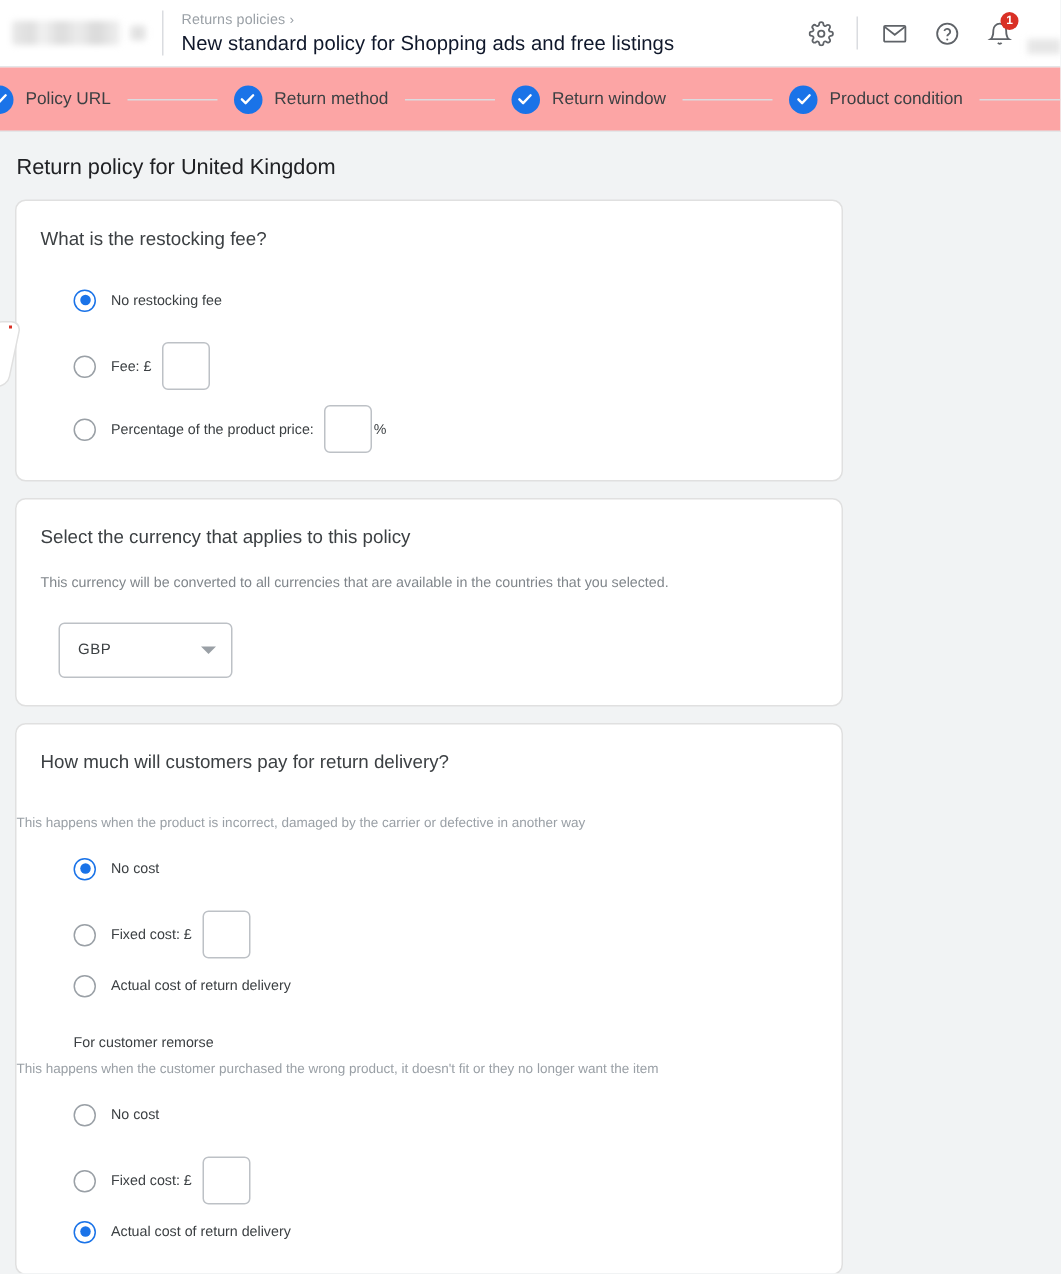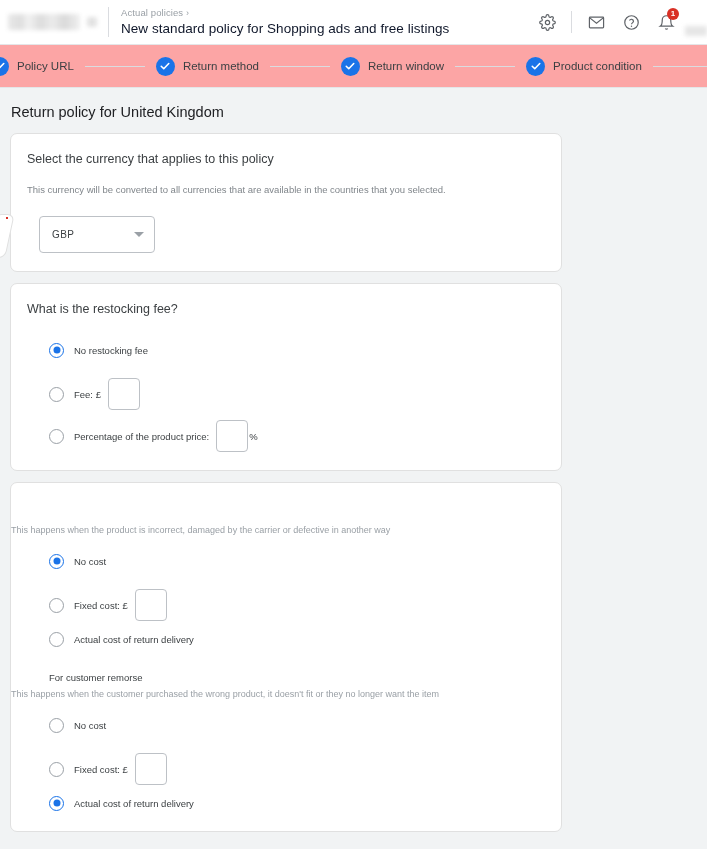--- a/index.html
+++ b/index.html
@@ -198,21 +198,21 @@
 </head>
 <body>
 
 <div class="header">
   <div class="brand-blur"></div>
   <div class="brand-dot"></div>
   <div class="hdr-div"></div>
 
   <div class="titles">
     <div class="breadcrumb">
-      <span>Actual policies</span>
+      <span>Returns policies</span>
       <span class="chev">›</span>
     </div>
     <div class="page-head-title">New standard policy for Shopping ads and free listings</div>
   </div>
 
   <div class="hdr-icons">
     <div class="icon-btn">
       <svg width="17" height="17" viewBox="0 0 24 24" fill="none" stroke="currentColor" stroke-width="1.7">
         <circle cx="12" cy="12" r="3"></circle>
         <path d="M19.4 15a1.65 1.65 0 0 0 .33 1.82l.06.06a2 2 0 1 1-2.83 2.83l-.06-.06a1.65 1.65 0 0 0-1.82-.33 1.65 1.65 0 0 0-1 1.51V21a2 2 0 1 1-4 0v-.09A1.65 1.65 0 0 0 9 19.4a1.65 1.65 0 0 0-1.82.33l-.06.06a2 2 0 1 1-2.83-2.83l.06-.06a1.65 1.65 0 0 0 .33-1.82 1.65 1.65 0 0 0-1.51-1H3a2 2 0 1 1 0-4h.09A1.65 1.65 0 0 0 4.6 9a1.65 1.65 0 0 0-.33-1.82l-.06-.06a2 2 0 1 1 2.83-2.83l.06.06A1.65 1.65 0 0 0 9 4.6a1.65 1.65 0 0 0 1-1.51V3a2 2 0 1 1 4 0v.09a1.65 1.65 0 0 0 1 1.51 1.65 1.65 0 0 0 1.82-.33l.06-.06a2 2 0 1 1 2.83 2.83l-.06.06a1.65 1.65 0 0 0-.33 1.82V9a1.65 1.65 0 0 0 1.51 1H21a2 2 0 1 1 0 4h-.09a1.65 1.65 0 0 0-1.51 1z"></path>
@@ -286,62 +286,63 @@
   <div class="step-line"></div>
 
 </div>
 
 <div class="content">
 
   <div class="left-artifact"></div>
   <div class="left-artifact-dot"></div>
 
   <div class="section-title">Return policy for United Kingdom</div>
+
+  <div class="card">
+    <div class="card-q">What is the restocking fee?</div>
+    <div class="spacer-22"></div>
+    <div class="radio-group">
+
+      <div class="radio-row">
+        <span class="radio checked"></span>
+        <span class="radio-label">No restocking fee</span>
+      </div>
+
+      <div class="spacer-18"></div>
+
+      <div class="radio-row">
+        <span class="radio"></span>
+        <span class="radio-label">Fee: £</span>
+        <input class="num-box" type="text" value="" style="">
+      </div>
+
+      <div class="spacer-10"></div>
+
+      <div class="radio-row">
+        <span class="radio"></span>
+        <span class="radio-label">Percentage of the product price:</span>
+        <input class="num-box" type="text" value="" style="">
+        <span class="pct-sign">%</span>
+      </div>
+    </div>
+  </div>
 
   <div class="card">
     <div class="card-q">Select the currency that applies to this policy</div>
     <div class="card-help">This currency will be converted to all currencies that are available in the countries that you selected.</div>
     <div class="select-wrap">
       <div class="select-box">
         <span class="select-val">GBP</span>
         <span class="tri-down"></span>
       </div>
     </div>
   </div>
 
   <div class="card">
-    <div class="card-q">What is the restocking fee?</div>
-    <div class="spacer-22"></div>
-    <div class="radio-group">
-
-      <div class="radio-row">
-        <span class="radio checked"></span>
-        <span class="radio-label">No restocking fee</span>
-      </div>
-
-      <div class="spacer-18"></div>
-
-      <div class="radio-row">
-        <span class="radio"></span>
-        <span class="radio-label">Fee: £</span>
-        <input class="num-box" type="text" value="" style="">
-      </div>
-
-      <div class="spacer-10"></div>
-
-      <div class="radio-row">
-        <span class="radio"></span>
-        <span class="radio-label">Percentage of the product price:</span>
-        <input class="num-box" type="text" value="" style="">
-        <span class="pct-sign">%</span>
-      </div>
-    </div>
-  </div>
-
-  <div class="card">
+    <div class="card-q">How much will customers pay for return delivery?</div>
     <div class="spacer-22"></div>
 
     <div class="sub-desc">This happens when the product is incorrect, damaged by the carrier or defective in another way</div>
     <div class="spacer-14"></div>
     <div class="radio-group">
 
       <div class="radio-row">
         <span class="radio checked"></span>
         <span class="radio-label">No cost</span>
       </div>

